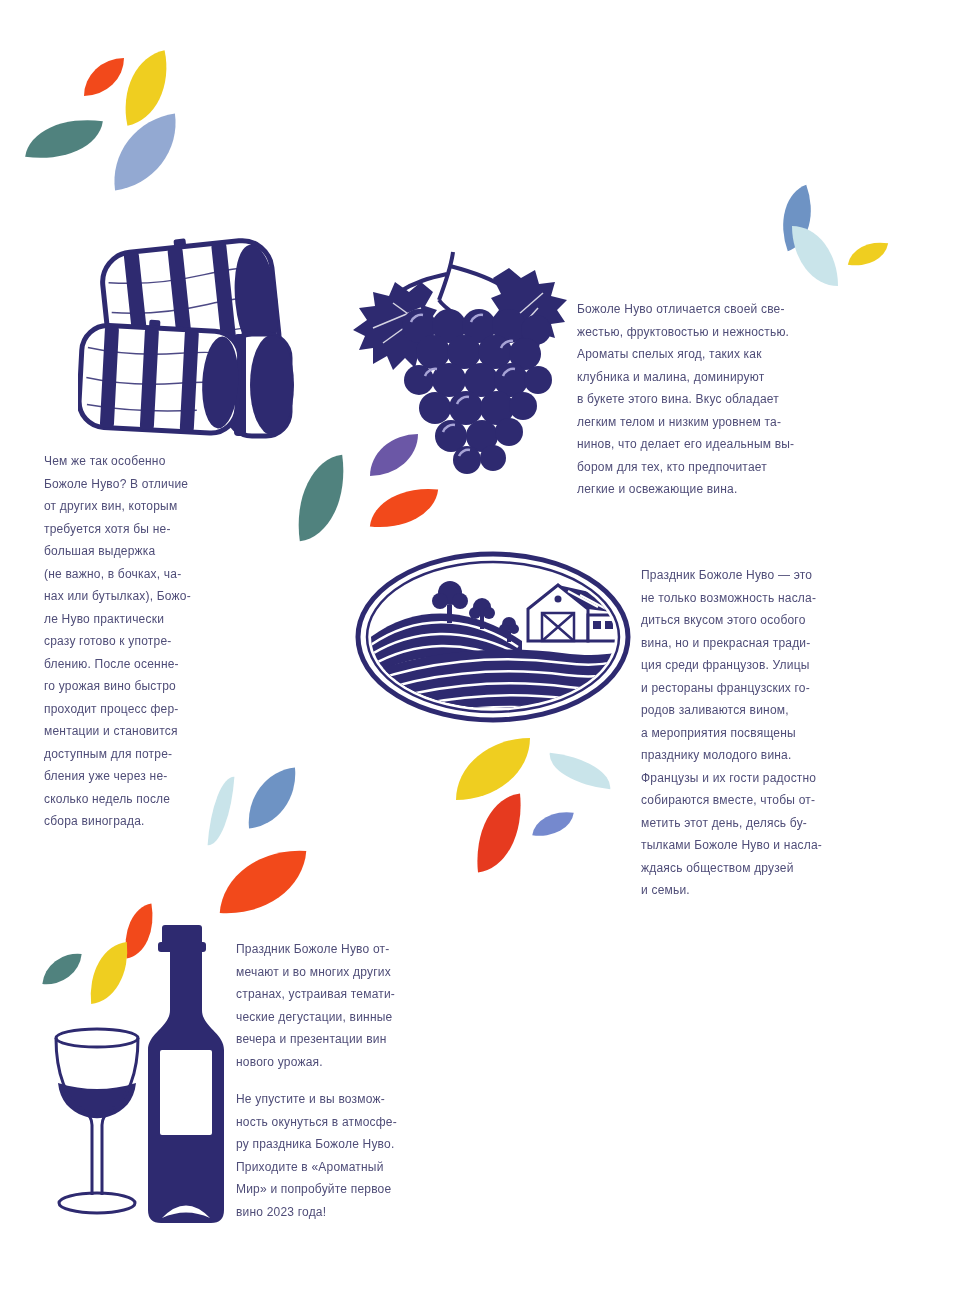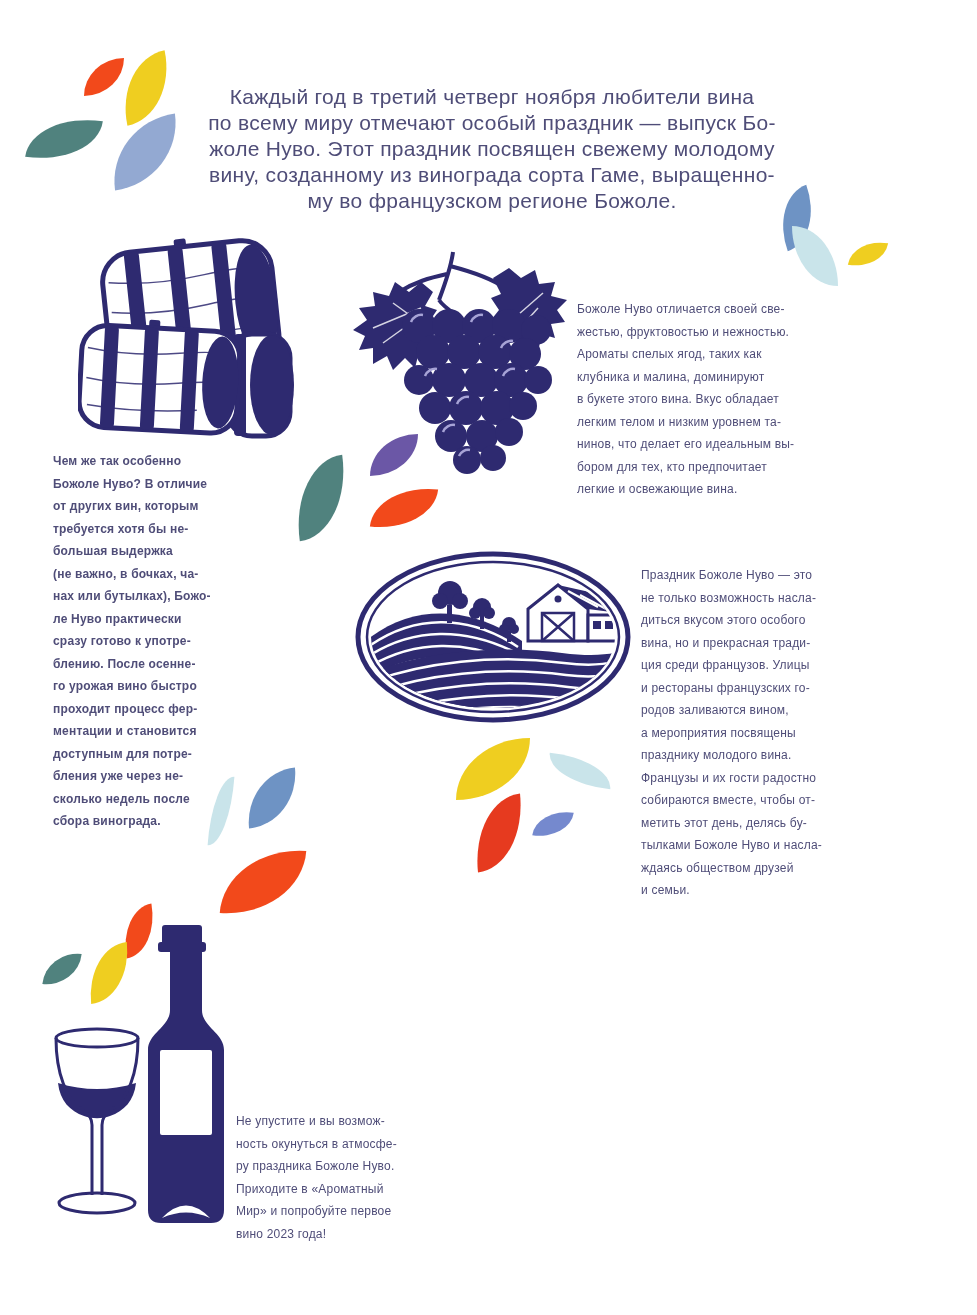--- a/index.html
+++ b/index.html
@@ -41,25 +41,20 @@
 </head>
 <body>
 
 <div id="page">
 
   <div class="leaf lens c-orange" style="left:84px;top:58px;width:40px;height:38px;transform:rotate(0deg);"></div>
   <div class="leaf lens c-yellow" style="left:120px;top:55px;width:52px;height:66px;transform:rotate(-12deg);"></div>
   <div class="leaf lens c-teal" style="left:28px;top:116px;width:72px;height:46px;transform:rotate(8deg);"></div>
   <div class="leaf lens c-periwinkle" style="left:110px;top:118px;width:70px;height:68px;transform:rotate(-8deg);"></div>
 
-  <div class="txt intro" style="left:172px;top:84px;width:640px;">Каждый год в третий четверг ноября любители вина
-по всему миру отмечают особый праздник — выпуск Бо-
-жоле Нуво. Этот праздник посвящен свежему молодому
-вину, созданному из винограда сорта Гаме, выращенно-
-му во французском регионе Божоле.</div>
 
   <div class="leaf lens  c-steel" style="left:777px;top:190px;width:40px;height:56px;transform:rotate(-20deg);"></div>
   <div class="leaf lens2 c-pale" style="left:792px;top:226px;width:46px;height:60px;transform:rotate(0deg);"></div>
   <div class="leaf lens  c-yellow" style="left:850px;top:240px;width:36px;height:28px;transform:rotate(10deg);"></div>
 
   <svg class="art" style="left:78px;top:236px;" width="232" height="204" viewBox="0 0 232 204">
 
     <g transform="rotate(-6 115 75)">
       <rect x="103" y="2" width="12" height="12" rx="2" fill="currentColor"></rect>
       <rect x="28" y="10" width="170" height="126" rx="30" fill="#fff" stroke="currentColor" stroke-width="5"></rect>
@@ -162,21 +157,21 @@
 в букете этого вина. Вкус обладает
 легким телом и низким уровнем та-
 нинов, что делает его идеальным вы-
 бором для тех, кто предпочитает
 легкие и освежающие вина.</div>
 
   <div class="leaf lens c-purple" style="left:370px;top:434px;width:48px;height:42px;transform:rotate(0deg);"></div>
   <div class="leaf lens c-teal" style="left:294px;top:458px;width:54px;height:80px;transform:rotate(-8deg);"></div>
   <div class="leaf lens c-orange" style="left:372px;top:486px;width:64px;height:44px;transform:rotate(6deg);"></div>
 
-  <div class="txt" style="left:53px;top:450px;width:285px;font-weight:bold;">Чем же так особенно
+  <div class="txt" style="left:44px;top:450px;width:285px;">Чем же так особенно
 Божоле Нуво? В отличие
 от других вин, которым
 требуется хотя бы не-
 большая выдержка
 (не важно, в бочках, ча-
 нах или бутылках), Божо-
 ле Нуво практически
 сразу готово к употре-
 блению. После осенне-
 го урожая вино быстро
@@ -288,21 +283,27 @@
       <path d="M28 168 C30 186 40 196 54 201 C62 204 72 204 80 201 C94 196 104 186 106 168 C80 176 54 176 28 168 Z" fill="currentColor"></path>
       <g stroke="currentColor" stroke-width="3" fill="none">
         <ellipse cx="67" cy="123" rx="41" ry="9"></ellipse>
         <path d="M26 123 C26 158 36 185 54 196 C60 200 62 204 62 210 L62 280"></path>
         <path d="M108 123 C108 158 98 185 80 196 C74 200 72 204 72 210 L72 280"></path>
         <ellipse cx="67" cy="288" rx="38" ry="10"></ellipse>
       </g>
     </g>
   </svg>
 
-
-  <div class="txt" style="left:236px;top:1088px;width:300px;margin-top:22px;">Не упустите и вы возмож-
+  <div class="txt" style="left:236px;top:938px;width:300px;">Праздник Божоле Нуво от-
+мечают и во многих других
+странах, устраивая темати-
+ческие дегустации, винные
+вечера и презентации вин
+нового урожая.</div>
+
+  <div class="txt" style="left:236px;top:1088px;width:300px;">Не упустите и вы возмож-
 ность окунуться в атмосфе-
 ру праздника Божоле Нуво.
 Приходите в «Ароматный
 Мир» и попробуйте первое
 вино 2023 года!</div>
 
 </div>
 
 </body></html>

